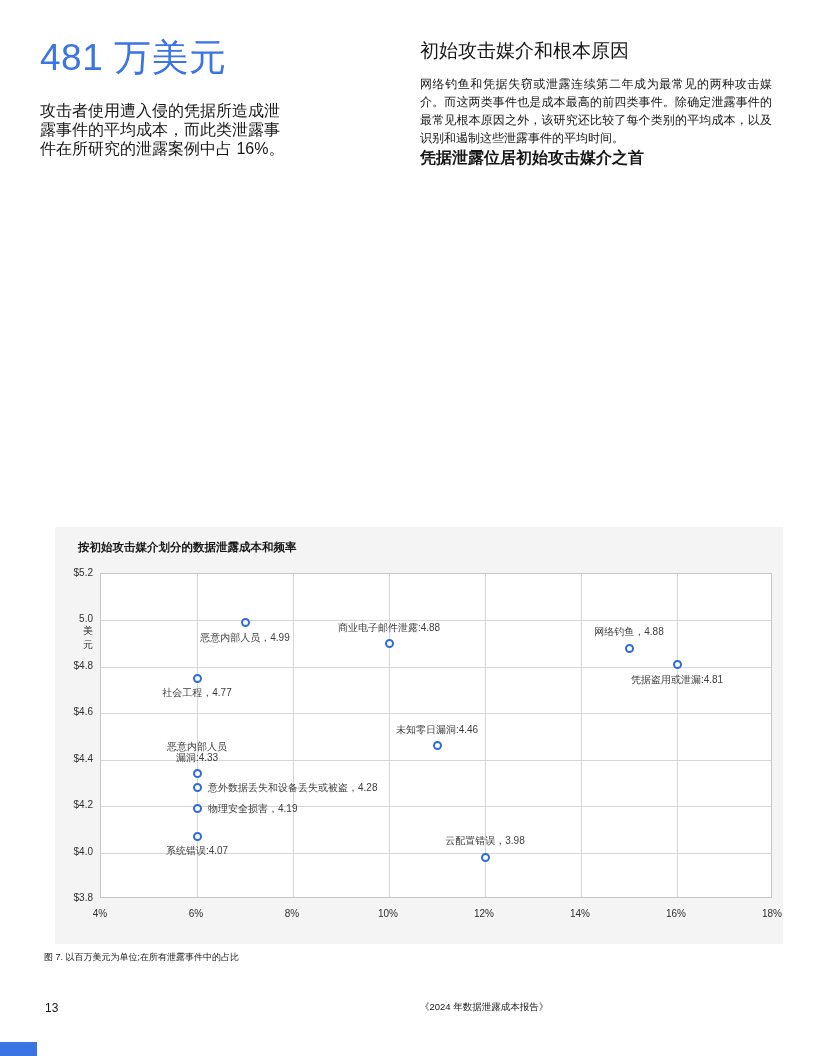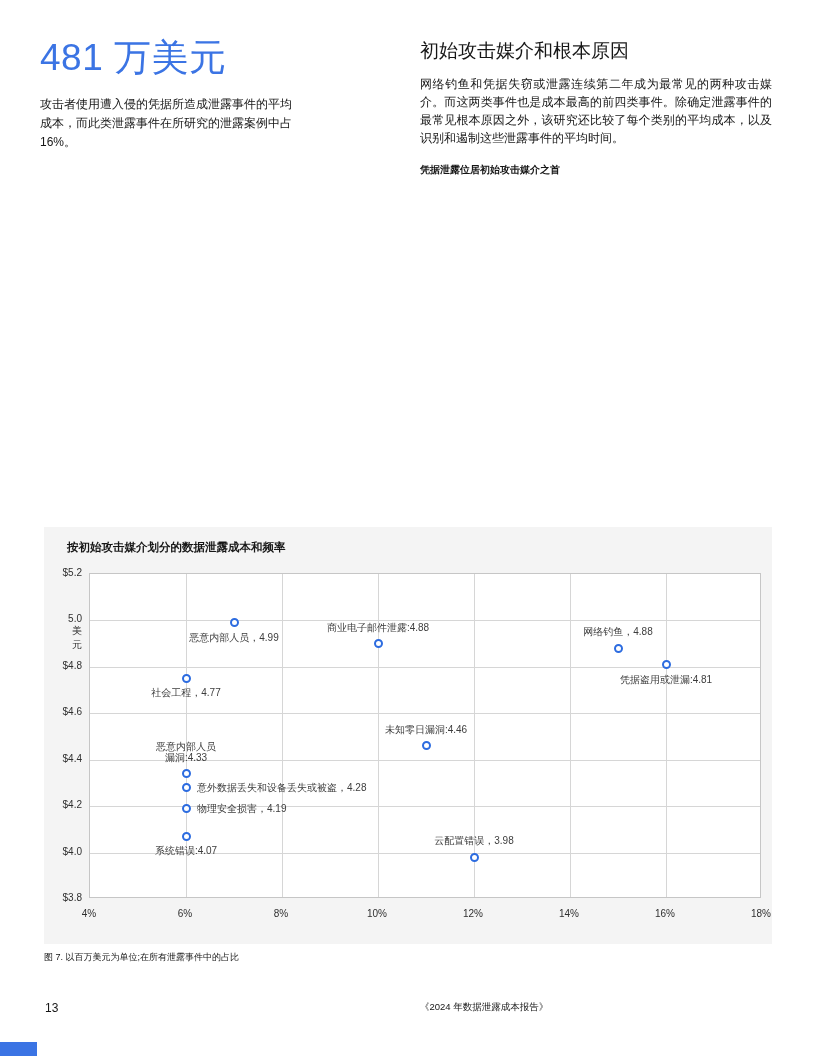--- a/index.html
+++ b/index.html
@@ -11,31 +11,31 @@
     --ink:#1a1a1a;
   }
   *{margin:0;padding:0;box-sizing:border-box;}
   html,body{background:#fff;}
   body{font-family:"Liberation Sans","DejaVu Sans",sans-serif;color:var(--ink);}
   .page{position:relative;width:816px;height:1056px;background:#fff;overflow:hidden;}
 
   
   .stat{position:absolute;left:40px;top:36px;width:300px;}
   .stat-value{font-size:37px;font-weight:300;color:var(--accent);letter-spacing:0.5px;line-height:44px;}
-  .stat-desc{margin-top:15px;width:252px;font-size:12px;line-height:19px;color:#161616;}
+  .stat-desc{margin-top:21px;width:252px;font-size:16px;line-height:19px;color:#161616;}
 
   
   .article{position:absolute;left:420px;top:38px;width:352px;}
   .article h2{font-size:19px;font-weight:400;color:#161616;line-height:26px;}
   .article .para{margin-top:11px;font-size:12px;line-height:18px;color:#161616;text-align:justify;}
-  .article .subhead{margin-top:14px;font-size:10px;font-weight:bold;line-height:18px;color:#161616;}
+  .article .subhead{margin-top:2px;font-size:16px;font-weight:bold;line-height:18px;color:#161616;}
   .article .para2{margin-top:2px;}
 
   
-  .chart-panel{position:absolute;left:44px;top:527px;width:728px;height:417px;background:var(--panel);}
+  .chart-panel{position:absolute;left:55px;top:527px;width:728px;height:417px;background:var(--panel);}
   .chart-title{position:absolute;left:23px;top:13px;font-size:11.5px;font-weight:bold;color:#161616;}
   .plot{position:absolute;left:45px;top:46px;width:672px;height:325px;background:#fff;border:1px solid var(--border);}
   .grid{position:absolute;background:var(--grid);}
   .grid.v{top:0;bottom:0;width:1px;}
   .grid.h{left:0;right:0;height:1px;}
   .ytick{position:absolute;font-size:10px;color:#2f2f2f;text-align:right;}
   .xtick{position:absolute;font-size:10px;color:#2f2f2f;transform:translateX(-50%);}
   .dot{position:absolute;width:9px;height:9px;border:2.5px solid var(--point);border-radius:50%;background:#fff;}
   .pt-label{position:absolute;font-size:10px;line-height:11px;color:#3d3d3d;white-space:pre-line;}
   .pt-label.c{width:180px;text-align:center;}

